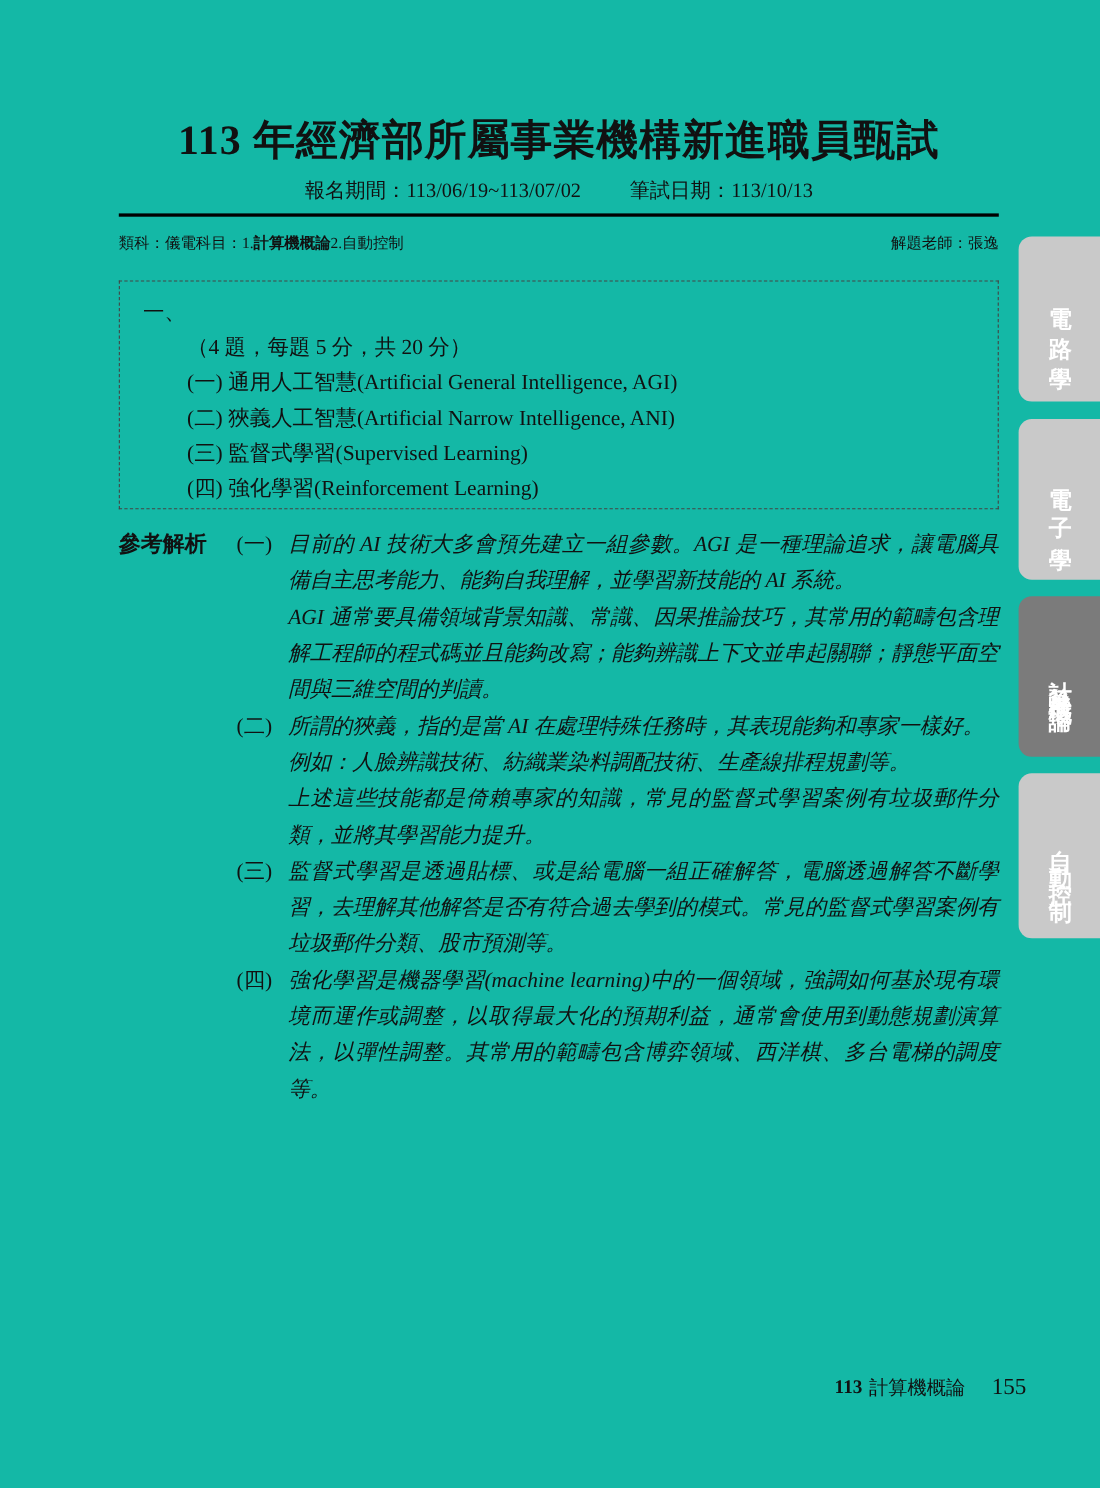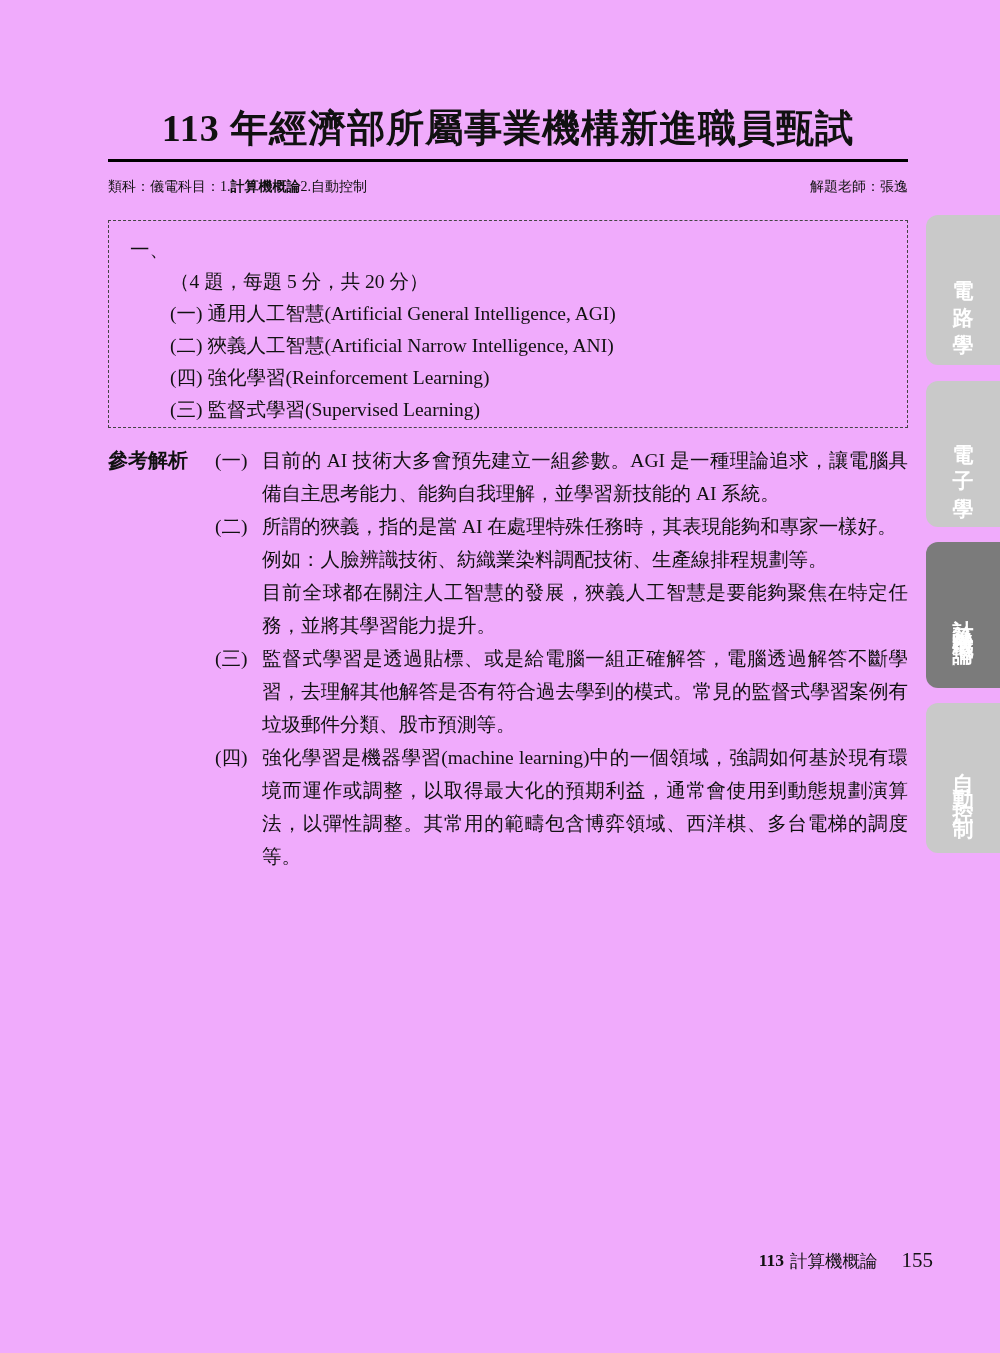--- a/index.html
+++ b/index.html
@@ -7,21 +7,21 @@
     --tab-active: #7b7b7b;
     --tab-text: #ffffff;
     --ink: #111111;
   }
   * { box-sizing: border-box; }
   html, body { margin: 0; padding: 0; background: #ffffff; }
   .page {
     position: relative;
     width: 1000px;
     height: 1353px;
-    background: #f0abfc;
+    background: #14b8a6;
     overflow: hidden;
     font-family: "Liberation Serif", "DejaVu Serif", serif;
     color: var(--ink);
   }
   .content {
     position: absolute;
     left: 108px;
     top: 0;
     width: 800px;
   }
@@ -76,21 +76,21 @@
   }
   .solution-label {
     width: 107px;
     flex-shrink: 0;
     font-weight: 700;
     font-size: 20px;
   }
   .solution-items { flex: 1; }
   .sol-item { display: flex; }
   .sol-marker { width: 47px; flex-shrink: 0; }
-  .sol-paras { flex: 1; }
+  .sol-paras { flex: 1; font-style: italic; }
   .sol-paras p { margin: 0; text-align: justify; }
   .sidebar-tab {
     position: absolute;
     right: 0;
     width: 74px;
     background: var(--tab-inactive);
     border-radius: 12px 0 0 12px;
     display: flex;
     align-items: center;
     justify-content: center;
@@ -124,20 +124,24 @@
 </style>
 </head>
 <body>
 
 <div class="page">
 
   <div class="content">
 
     <h1 class="doc-title">113 年經濟部所屬事業機構新進職員甄試</h1>
 
+    <div class="subtitle-row">
+      <span>報名期間：113/06/19~113/07/02</span>
+      <span>筆試日期：113/10/13</span>
+    </div>
 
     <div class="rule"></div>
 
     <div class="meta-row">
       <div class="meta-left">
         <span>類科：儀電</span><span class="meta-gap"></span><span>科目：</span><span>1.</span><span class="meta-subject1-name">計算機概論</span><span class="meta-gap"></span><span>2.</span><span>自動控制</span>
       </div>
       <div class="meta-right">解題老師：張逸</div>
     </div>
 
@@ -146,44 +150,45 @@
         <span class="q-num">一、</span>
       </div>
       <div class="q-indent">（4 題，每題 5 分，共 20 分）</div>
       <div class="q-indent q-item">
         <span class="q-marker">(一)</span><span>通用人工智慧(Artificial General Intelligence, AGI)</span>
       </div>
       <div class="q-indent q-item">
         <span class="q-marker">(二)</span><span>狹義人工智慧(Artificial Narrow Intelligence, ANI)</span>
       </div>
       <div class="q-indent q-item">
+        <span class="q-marker">(三)</span><span>監督式學習(Supervised Learning)</span>
+      </div>
+      <div class="q-indent q-item">
         <span class="q-marker">(四)</span><span>強化學習(Reinforcement Learning)</span>
-      </div>
-      <div class="q-indent q-item">
-        <span class="q-marker">(三)</span><span>監督式學習(Supervised Learning)</span>
       </div>
     </section>
 
     <section class="solution">
       <div class="solution-label">參考解析</div>
       <div class="solution-items">
 
         <div class="sol-item">
           <div class="sol-marker">(一)</div>
           <div class="sol-paras">
             <p>目前的 AI 技術大多會預先建立一組參數。AGI 是一種理論追求，讓電腦具備自主思考能力、能夠自我理解，並學習新技能的 AI 系統。</p>
+            <p>AGI 通常要具備領域背景知識、常識、因果推論技巧，其常用的範疇包含理解工程師的程式碼並且能夠改寫；能夠辨識上下文並串起關聯；靜態平面空間與三維空間的判讀。</p>
           </div>
         </div>
 
         <div class="sol-item">
           <div class="sol-marker">(二)</div>
           <div class="sol-paras">
             <p>所謂的狹義，指的是當 AI 在處理特殊任務時，其表現能夠和專家一樣好。</p>
             <p>例如：人臉辨識技術、紡織業染料調配技術、生產線排程規劃等。</p>
-            <p>目前全球都在關注人工智慧的發展，狹義人工智慧是要能夠聚焦在特定任務，並將其學習能力提升。</p>
+            <p>上述這些技能都是倚賴專家的知識，常見的監督式學習案例有垃圾郵件分類，並將其學習能力提升。</p>
           </div>
         </div>
 
         <div class="sol-item">
           <div class="sol-marker">(三)</div>
           <div class="sol-paras">
             <p>監督式學習是透過貼標、或是給電腦一組正確解答，電腦透過解答不斷學習，去理解其他解答是否有符合過去學到的模式。常見的監督式學習案例有垃圾郵件分類、股市預測等。</p>
           </div>
         </div>
 

